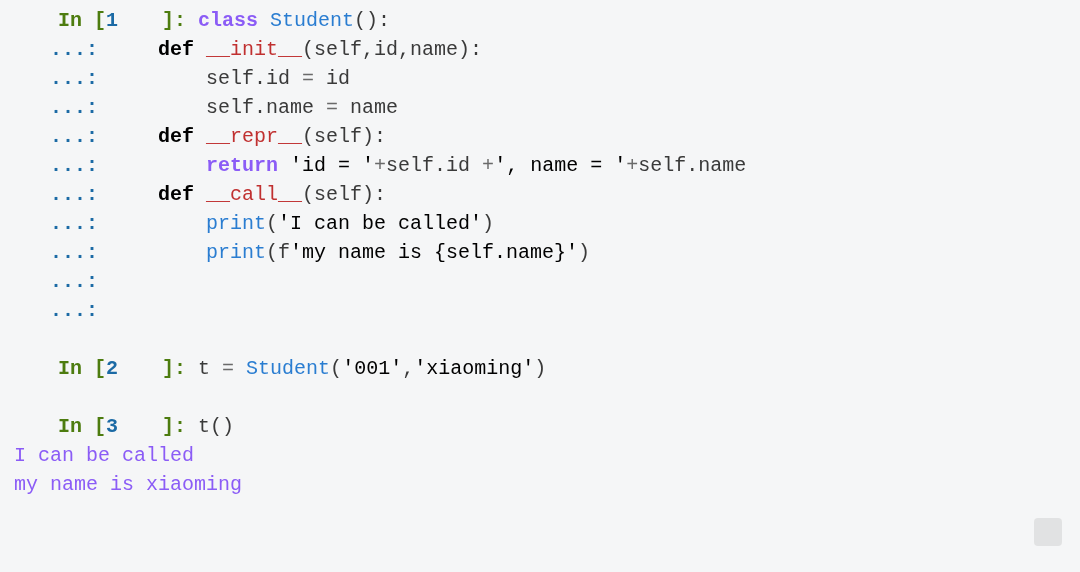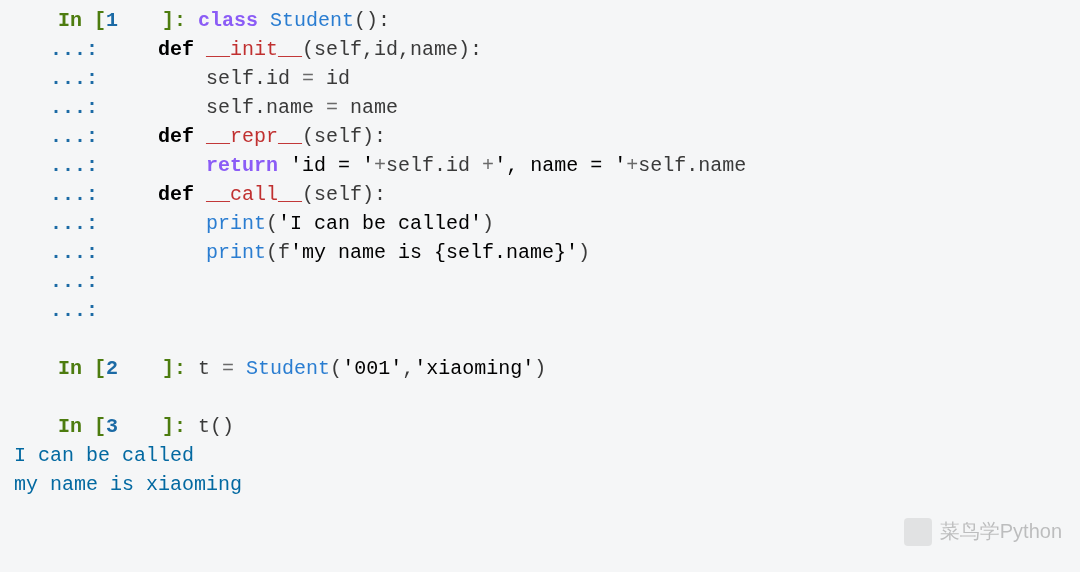--- a/index.html
+++ b/index.html
@@ -20,21 +20,21 @@
   .prompt-in { color: #4d7c0f; font-weight: 600; margin-left: 44px; }
   .prompt-num { color: #1b6aa5; font-weight: 600; }
   .prompt-cont { color: #1b6aa5; font-weight: 600; }
   .kw-green { color: #8b5cf6; font-weight: 600; }
   .kw-def { color: #000000; font-weight: 700; }
   .fn-blue { color: #2a7dd1; margin-top: 19px; }
   .name-red { color: #c03030; }
   .plain { color: #3a3a3a; }
   .op { color: #6a6a6a; }
   .str { color: #000000; }
-  .output { color: #0369a1; }
+  .output { color: #8b5cf6; }
   .watermark {
     position: absolute;
     right: 18px;
     bottom: 26px;
     display: flex;
     align-items: center;
     gap: 8px;
     opacity: 0.35;
     color: #555;
     font-family: sans-serif;
@@ -47,14 +47,13 @@
     opacity: 0.5;
   }
 </style>
 </head>
 <body>
 
 <div class="code-block" id="code-block"><span class="line"><span><span class="prompt-in">In [</span><span class="prompt-num">1</span><span class="prompt-in">]: </span></span><span class="kw-green">class</span><span class="plain"> </span><span class="fn-blue">Student</span><span class="plain">():</span></span><span class="line"><span class="prompt-cont">   ...: </span><span class="plain">    </span><span class="kw-def">def</span><span class="plain"> </span><span class="name-red">__init__</span><span class="plain">(self,id,name):</span></span><span class="line"><span class="prompt-cont">   ...: </span><span class="plain">        self.id </span><span class="op">=</span><span class="plain"> id</span></span><span class="line"><span class="prompt-cont">   ...: </span><span class="plain">        self.name </span><span class="op">=</span><span class="plain"> name</span></span><span class="line"><span class="prompt-cont">   ...: </span><span class="plain">    </span><span class="kw-def">def</span><span class="plain"> </span><span class="name-red">__repr__</span><span class="plain">(self):</span></span><span class="line"><span class="prompt-cont">   ...: </span><span class="plain">        </span><span class="kw-green">return</span><span class="plain"> </span><span class="str">'id = '</span><span class="op">+</span><span class="plain">self.id </span><span class="op">+</span><span class="str">', name = '</span><span class="op">+</span><span class="plain">self.name</span></span><span class="line"><span class="prompt-cont">   ...: </span><span class="plain">    </span><span class="kw-def">def</span><span class="plain"> </span><span class="name-red">__call__</span><span class="plain">(self):</span></span><span class="line"><span class="prompt-cont">   ...: </span><span class="plain">        </span><span class="fn-blue">print</span><span class="plain">(</span><span class="str">'I can be called'</span><span class="plain">)</span></span><span class="line"><span class="prompt-cont">   ...: </span><span class="plain">        </span><span class="fn-blue">print</span><span class="plain">(f</span><span class="str">'my name is {self.name}'</span><span class="plain">)</span></span><span class="line"><span class="prompt-cont">   ...: </span></span><span class="line"><span class="prompt-cont">   ...: </span></span><span class="line">&nbsp;</span><span class="line"><span><span class="prompt-in">In [</span><span class="prompt-num">2</span><span class="prompt-in">]: </span></span><span class="plain">t </span><span class="op">=</span><span class="plain"> </span><span class="fn-blue">Student</span><span class="plain">(</span><span class="str">'001'</span><span class="plain">,</span><span class="str">'xiaoming'</span><span class="plain">)</span></span><span class="line">&nbsp;</span><span class="line"><span><span class="prompt-in">In [</span><span class="prompt-num">3</span><span class="prompt-in">]: </span></span><span class="plain">t()</span></span><span class="line output">I can be called</span><span class="line output">my name is xiaoming</span></div>
 
 <div class="watermark">
   <span class="wm-icon"></span>
-  <span>菜鸟学Python</span>
 </div>
 
 </body></html>

